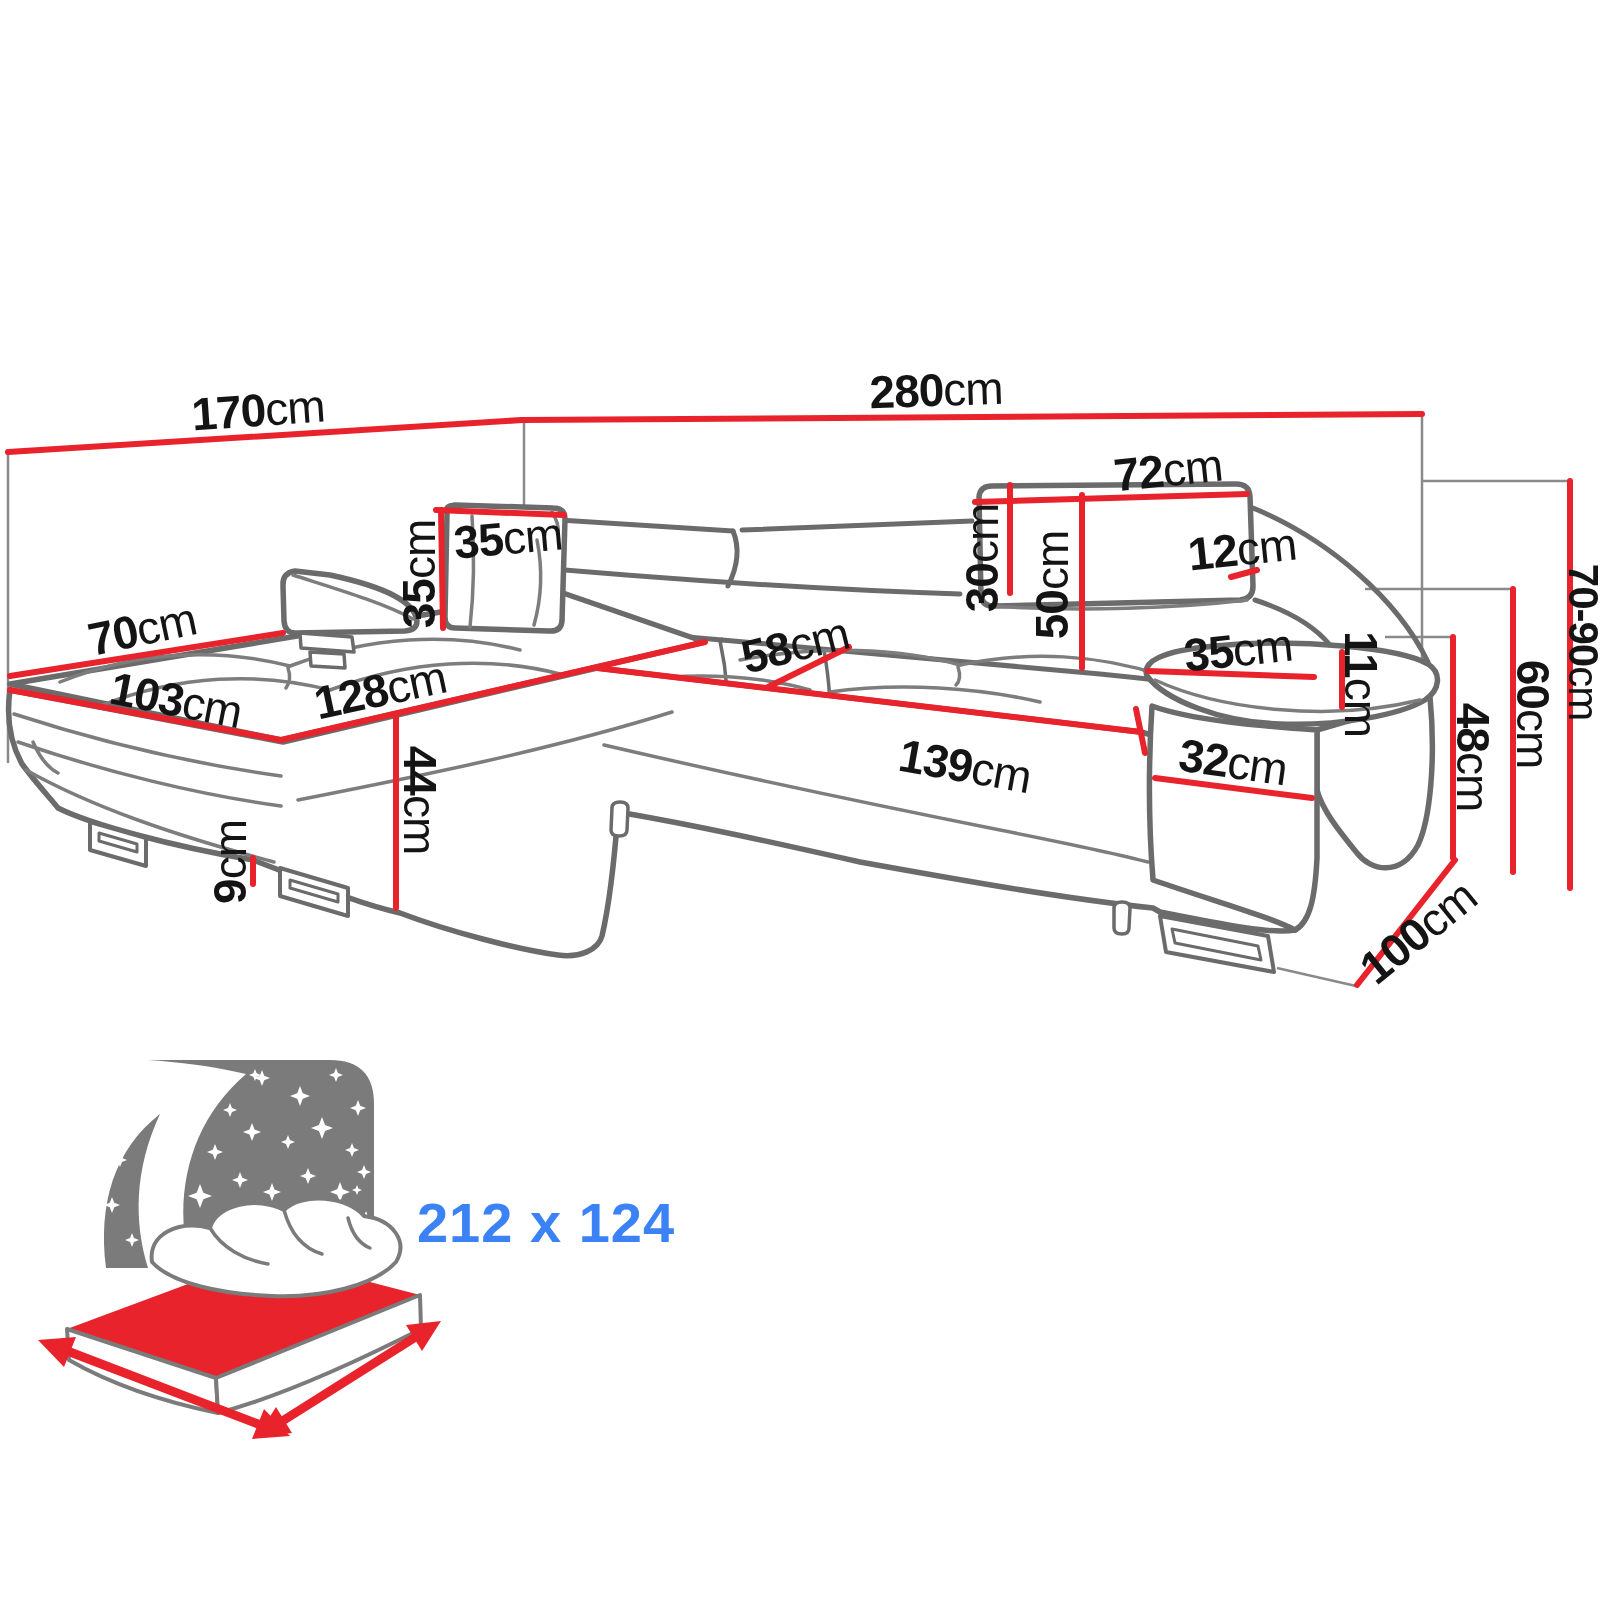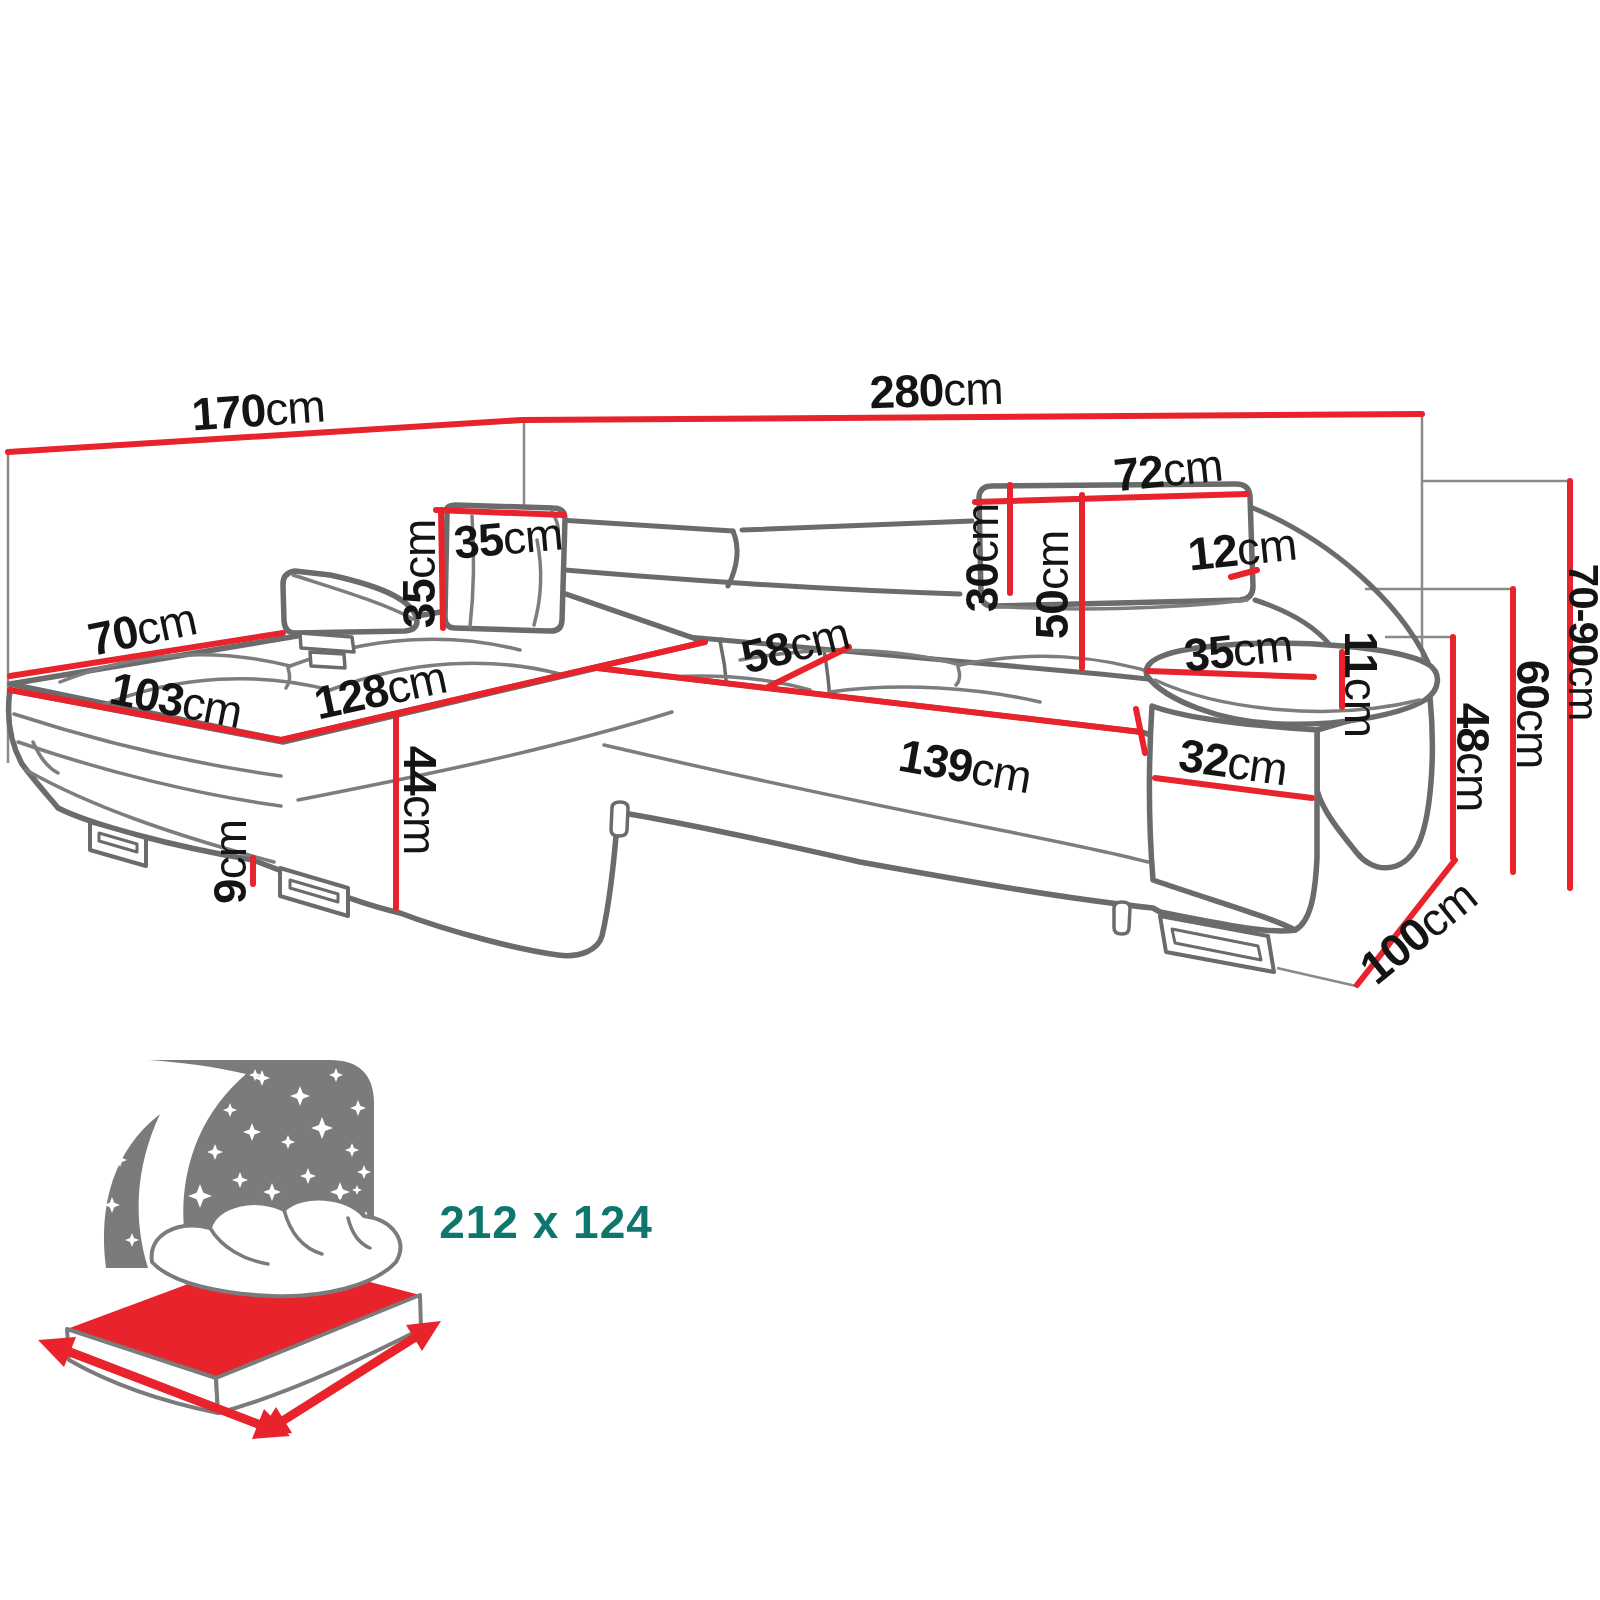--- a/index.html
+++ b/index.html
@@ -4,21 +4,21 @@
 <style>
   html,body{margin:0;padding:0;background:#ffffff;}
   .stage{position:relative;width:1600px;height:1600px;background:#fff;overflow:hidden;
          font-family:"Liberation Sans",sans-serif;}
   .stage svg{position:absolute;left:0;top:0;}
   .dim{position:absolute;white-space:nowrap;color:#141414;font-size:46px;line-height:1;
        letter-spacing:-1px;transform:translate(-50%,-50%) rotate(var(--r,0deg));}
   .dim .n{font-weight:700;}
   .dim .u{font-weight:400;}
   .dim.small{font-size:42px;}
-  .bed-dim{position:absolute;white-space:nowrap;color:#0f766e;font-size:46px;font-weight:700;
+  .bed-dim{position:absolute;white-space:nowrap;color:#3b82f6;font-size:56px;font-weight:700;
            letter-spacing:1px;transform:translate(-50%,-50%);}
 </style>
 </head>
 <body>
 
 <div class="stage">
 
 <svg width="1600" height="1600" viewBox="0 0 1600 1600">
 
   <g stroke="#8a8a8a" stroke-width="2.5" fill="none">

